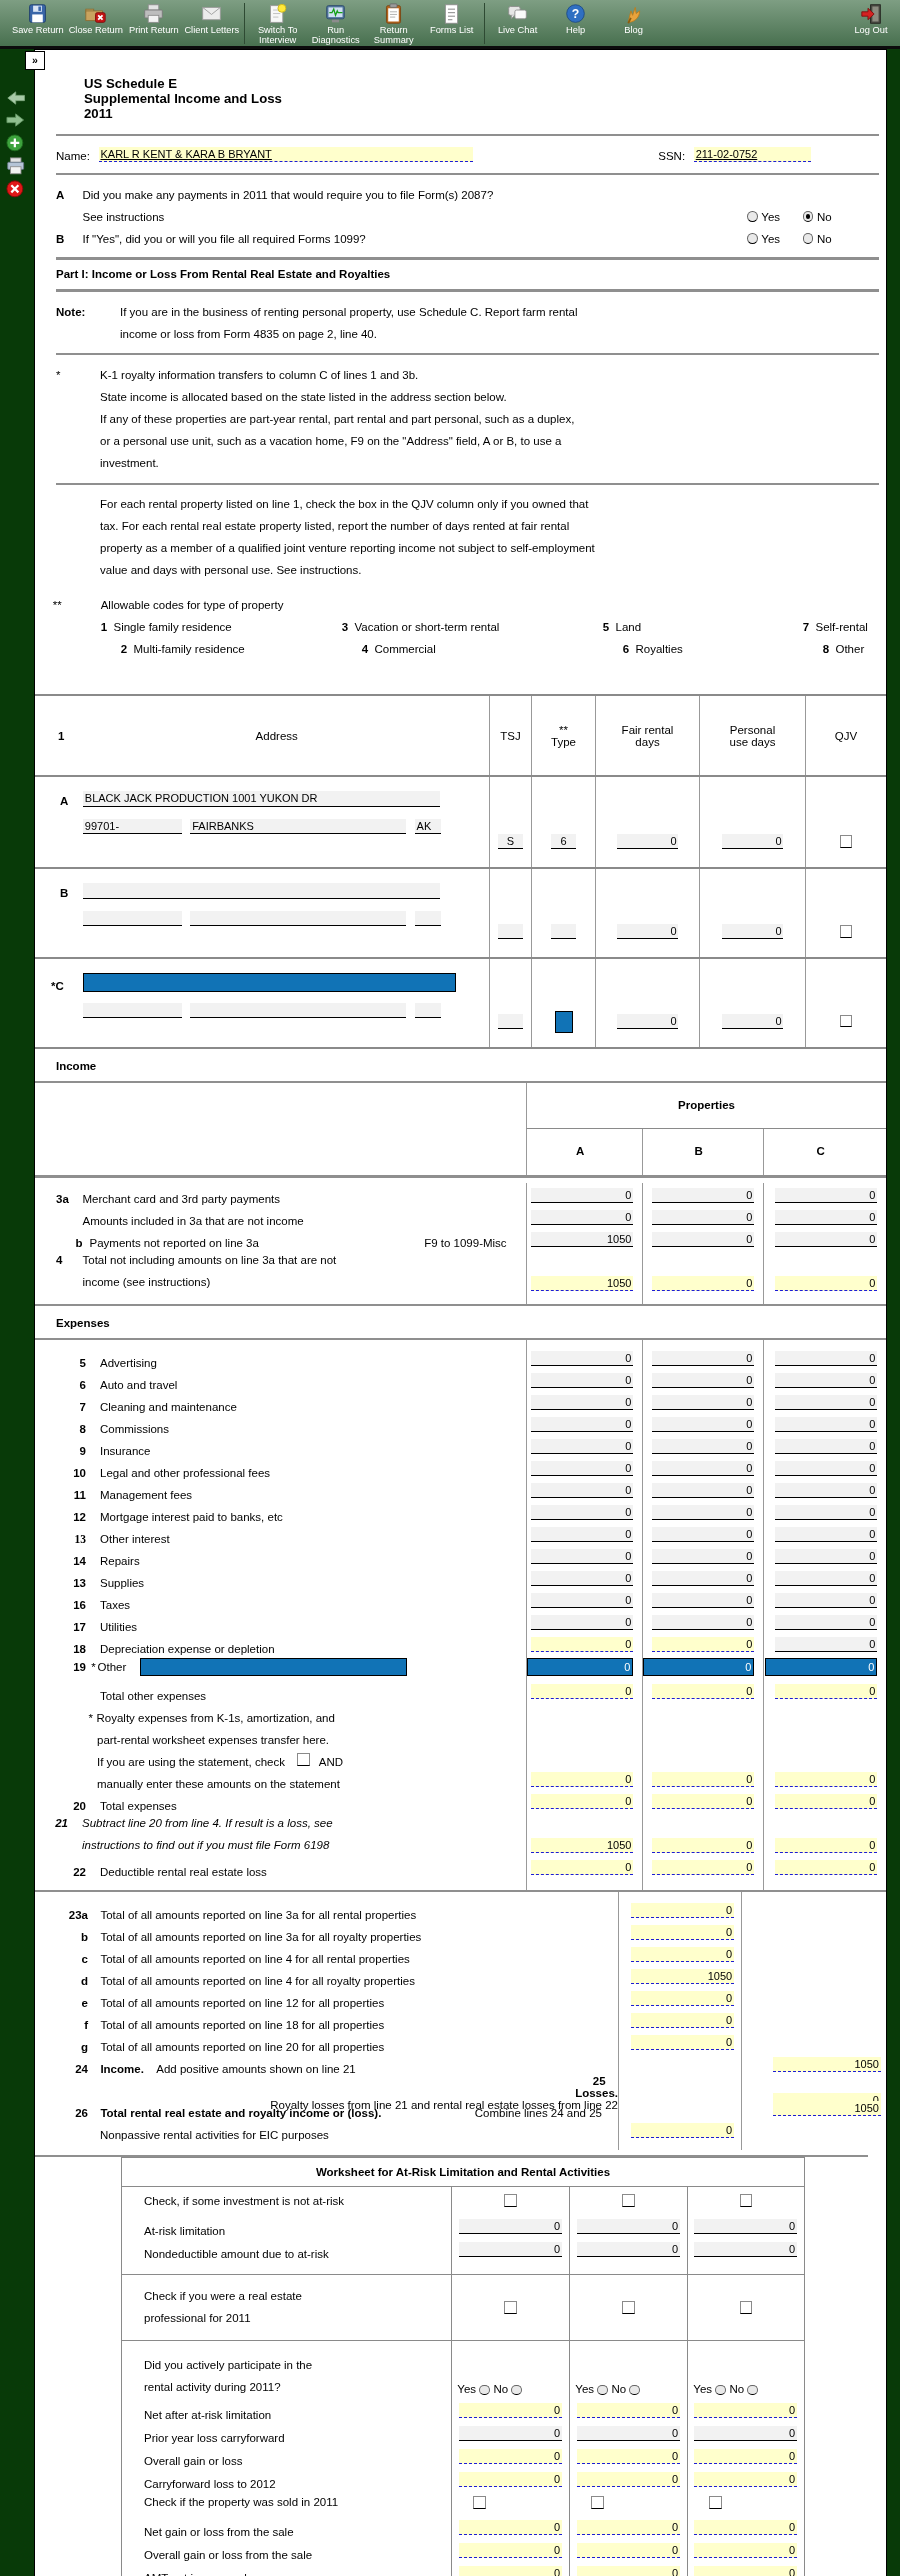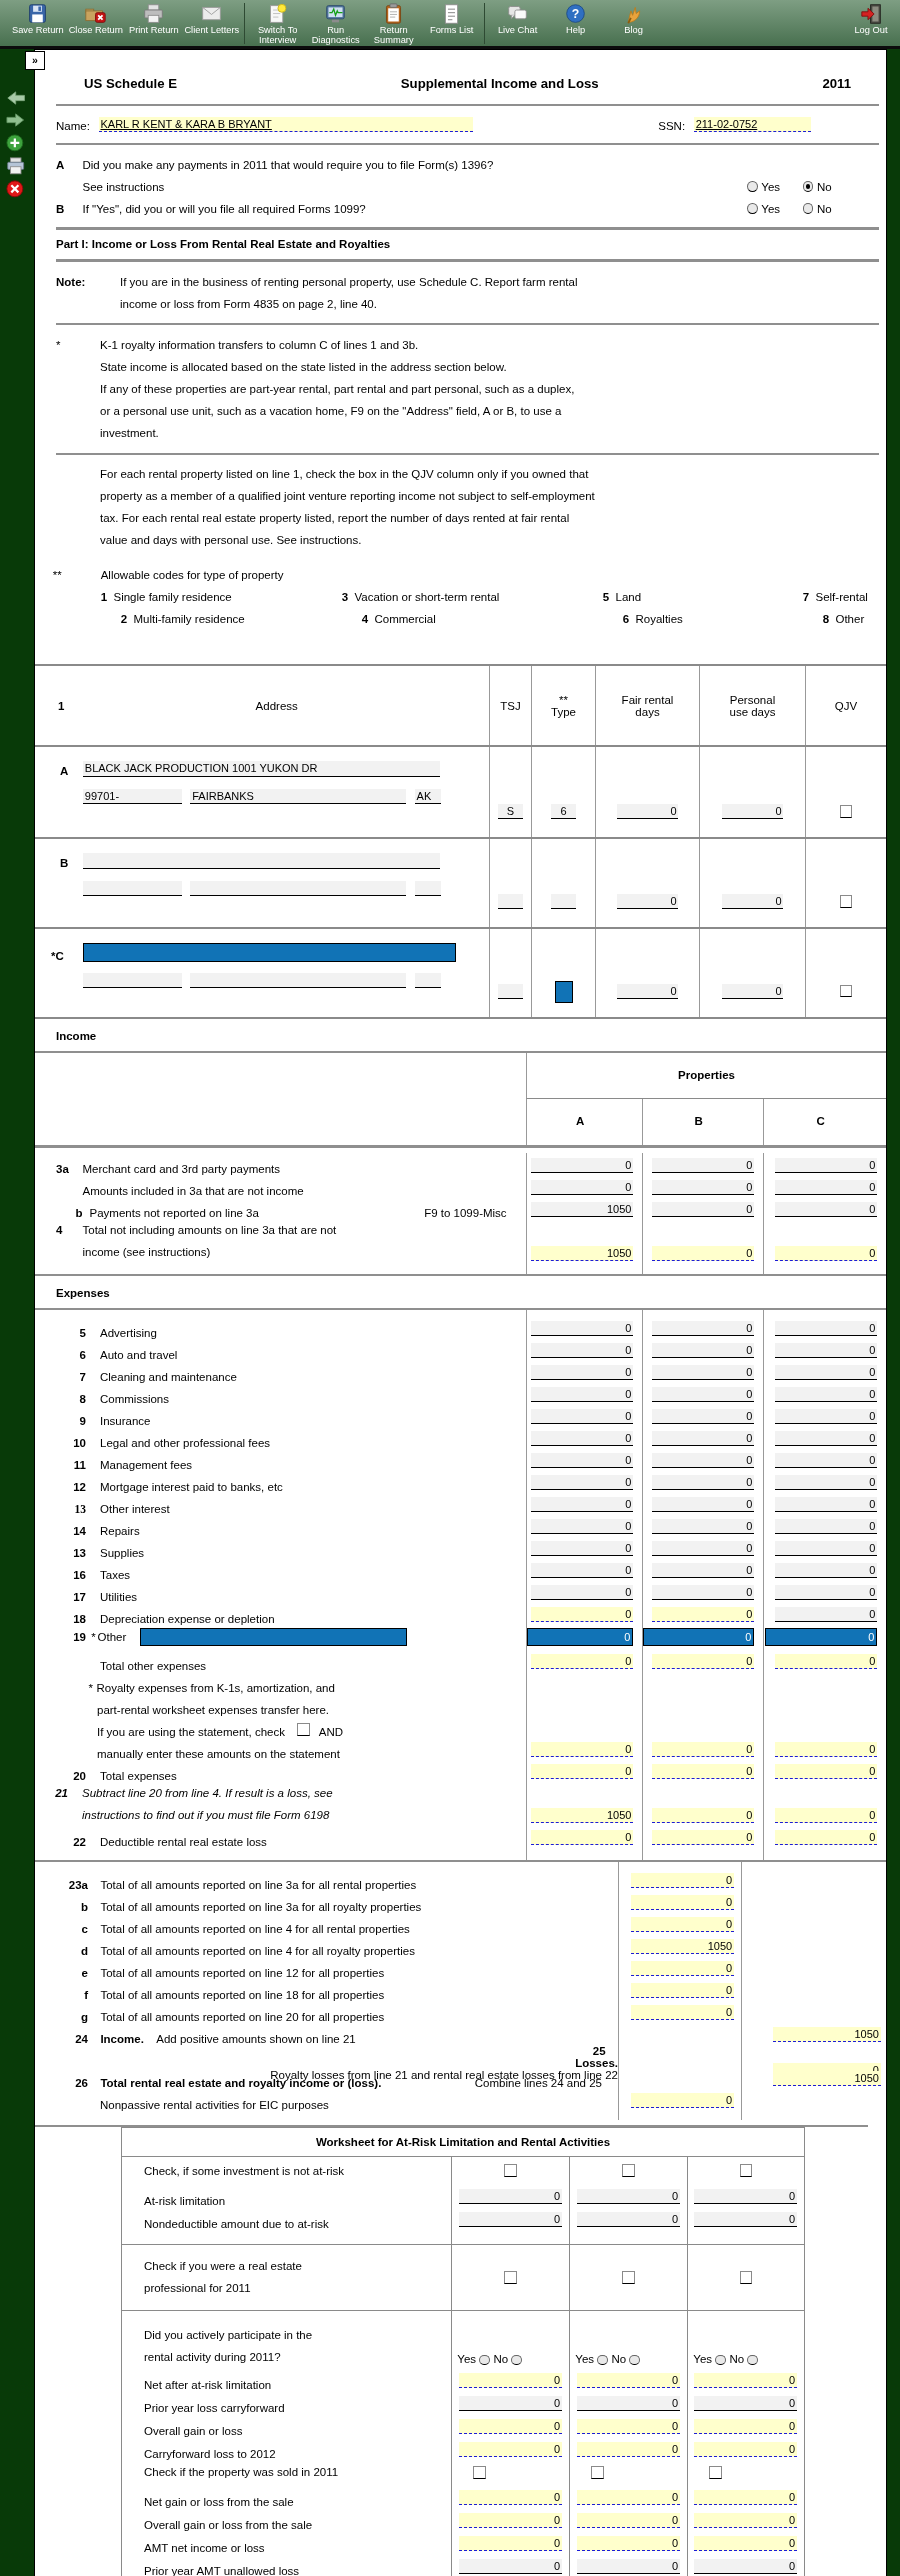--- a/index.html
+++ b/index.html
@@ -187,39 +187,39 @@
     <div class="side-ic" style="top:131px;"><svg width="17.7" height="17.7" viewBox="0 0 20 20">
           <circle cx="10" cy="10" r="9" fill="#e01818" stroke="#8c0808"></circle>
           <path d="M6 6l8 8M14 6l-8 8" stroke="#fff" stroke-width="2.5"></path>
         </svg></div>
   </div>
 
   <div class="expand-tab">»</div>
 
   <div class="page">
 
-    <div class="row" style="margin:7px 35px 12.4px 49px;">
+    <div class="row" style="margin:7px 35px 12.4px 49px;flex-direction:column;">
       <span class="b" style="font-size:13.2px;">US Schedule E</span>
       <span class="b" style="font-size:13.2px;flex:1;text-align:center;">Supplemental Income and Loss</span>
       <span class="b" style="font-size:13.2px;">2011</span>
     </div>
     <div class="hr"></div>
 
     <div class="row" style="margin:10.6px 7px 10.6px 21px;align-items:flex-end;">
       <span>Name:</span>
       <span class="f fy" style="width:371px;text-align:left;margin-left:8.8px;text-decoration:underline;">KARL R KENT &amp; KARA B BRYANT</span>
       <span style="margin-left:185px;">SSN:</span>
       <span class="f fy" style="width:113px;text-align:left;margin-left:8.8px;text-decoration:underline;">211-02-0752</span>
     </div>
     <div class="hr"></div>
 
     <div style="margin:8.8px 7px 7px 21px;">
       <div class="row para">
           <span class="no">A</span>
-          <span>Did you make any payments in 2011 that would require you to file Form(s)  1396?</span>
+          <span>Did you make any payments in 2011 that would require you to file Form(s)  2087?</span>
         </div>
       <div class="row para">
         <span class="no"></span>
           <span>See instructions</span>
         <span style="margin-left:auto;width:132px;">
           <span><span class="radio"></span><span>Yes</span></span>
           <span style="margin-left:19.4px;"><span class="radio on"></span><span>No</span></span>
         </span>
       </div>
       <div class="row para">
@@ -254,22 +254,22 @@
           <div>or a  personal use unit,  such as a vacation home,  F9 on the  "Address"  field,  A or B,  to use a</div>
           <div>investment.</div>
         </div>
     </div>
     <div class="hr thin"></div>
 
     <div class="row" style="margin:8.8px 7px 3.5px 21px;">
       <span style="width:44px;flex:none;"></span>
       <div class="para">
           <div>For each rental property listed on line 1,  check the box in the QJV column only if you owned that</div>
+          <div>tax.  For each rental real estate property listed,  report the number of days rented at fair rental</div>
           <div>property as a member of a qualified joint venture reporting income not subject to self-employment</div>
-          <div>tax.  For each rental real estate property listed,  report the number of days rented at fair rental</div>
           <div>value and days with personal use.  See instructions.</div>
         </div>
     </div>
 
     <div style="margin:12.4px 7px 0 17.7px;">
       <div class="row para">
           <span style="width:48px;flex:none;">**</span>
           <span>Allowable codes for type of property</span>
         </div>
       <div class="row para" style="padding-left:48px;">

